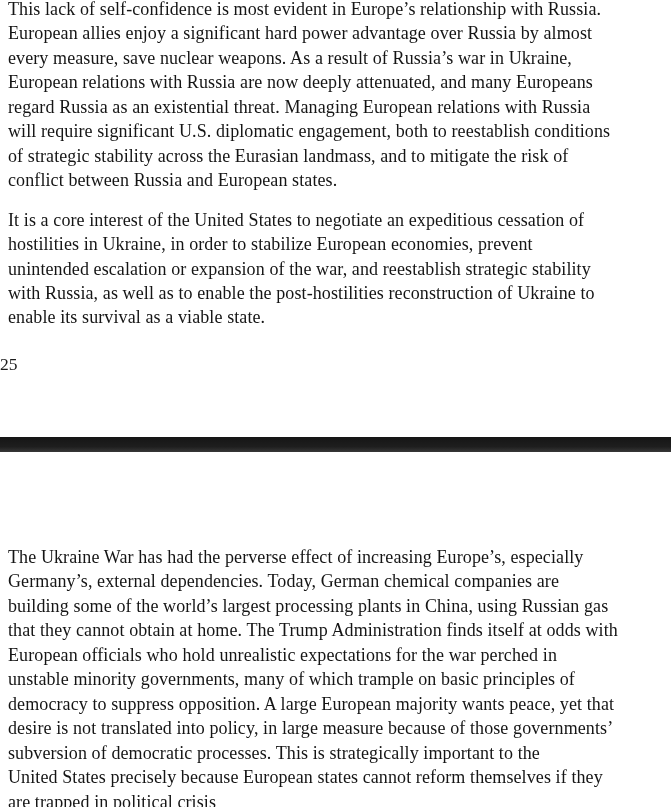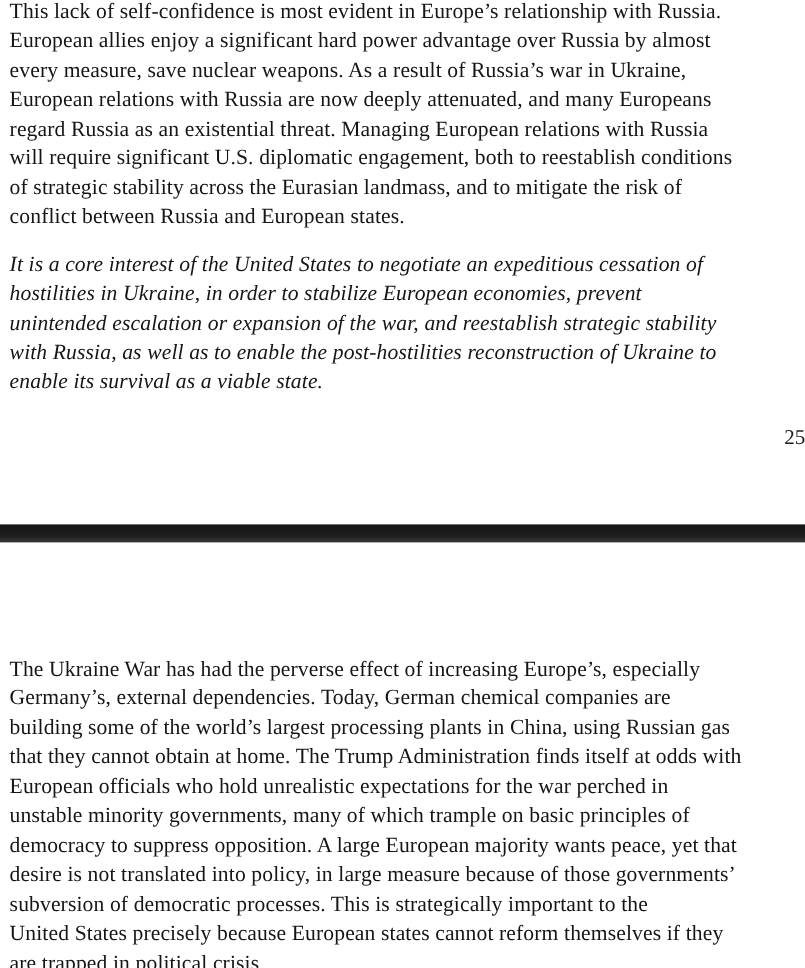--- a/index.html
+++ b/index.html
@@ -28,28 +28,27 @@
   }
   .para {
     margin: 0;
     font-size: 18px;
     line-height: 24.45px;
     white-space: pre-line;
     letter-spacing: 0.1px;
   }
   .para + .para {
     margin-top: 15px;
-    font-style: italic;
   }
   .page-number {
     position: absolute;
     top: 352px;
     left: 0;
     width: 671px;
-    text-align: right;
+    text-align: left;
     font-size: 17.5px;
     line-height: 24.45px;
     color: #1b1b1b;
   }
   .page-separator {
     position: absolute;
     top: 437px;
     left: 0;
     width: 671px;
     height: 15px;

